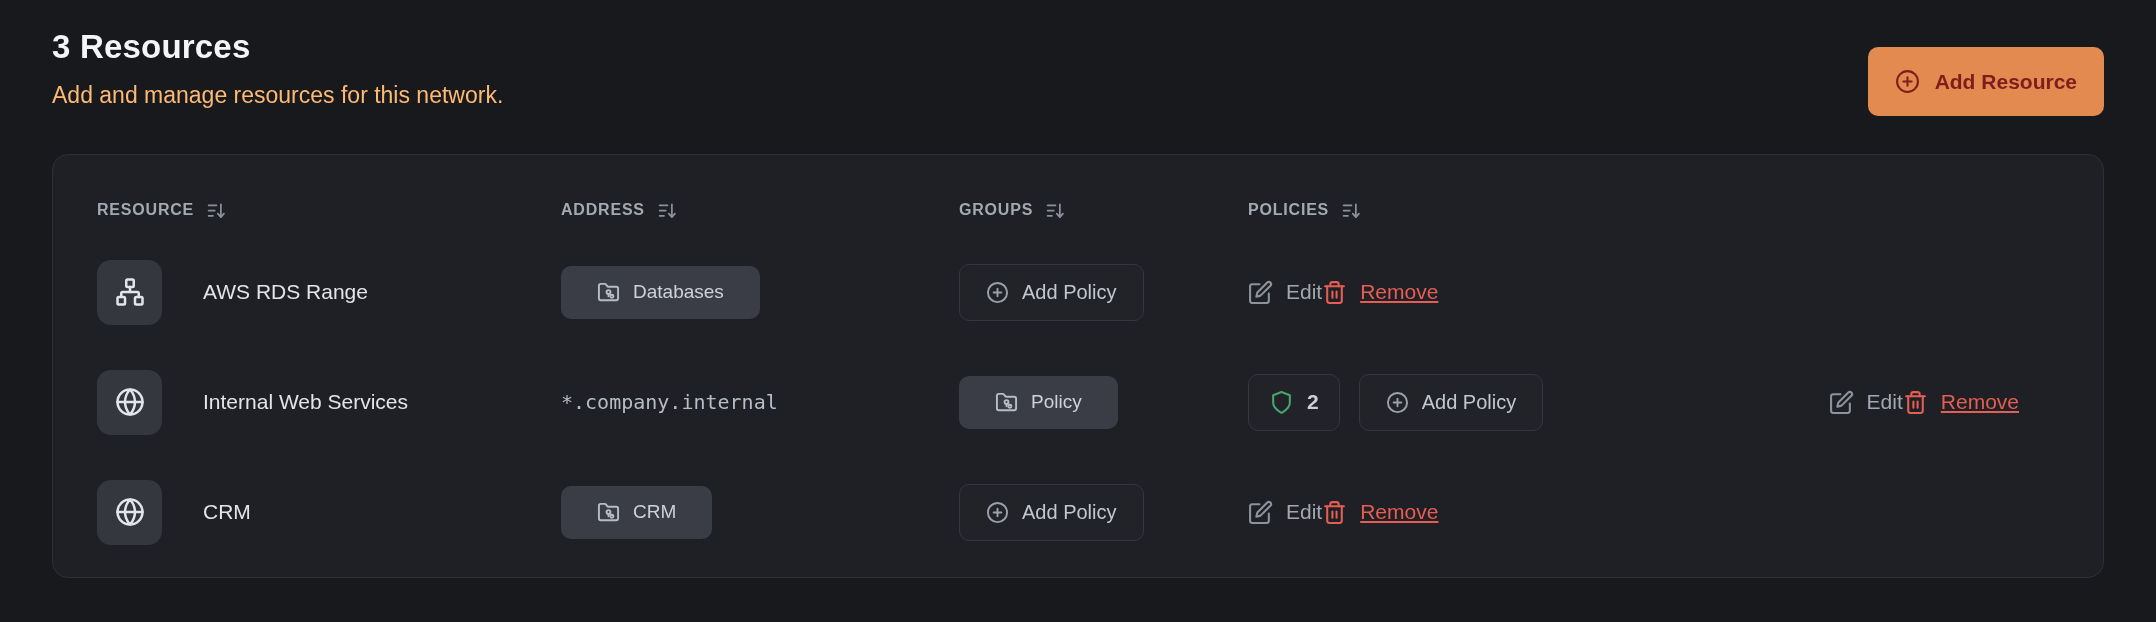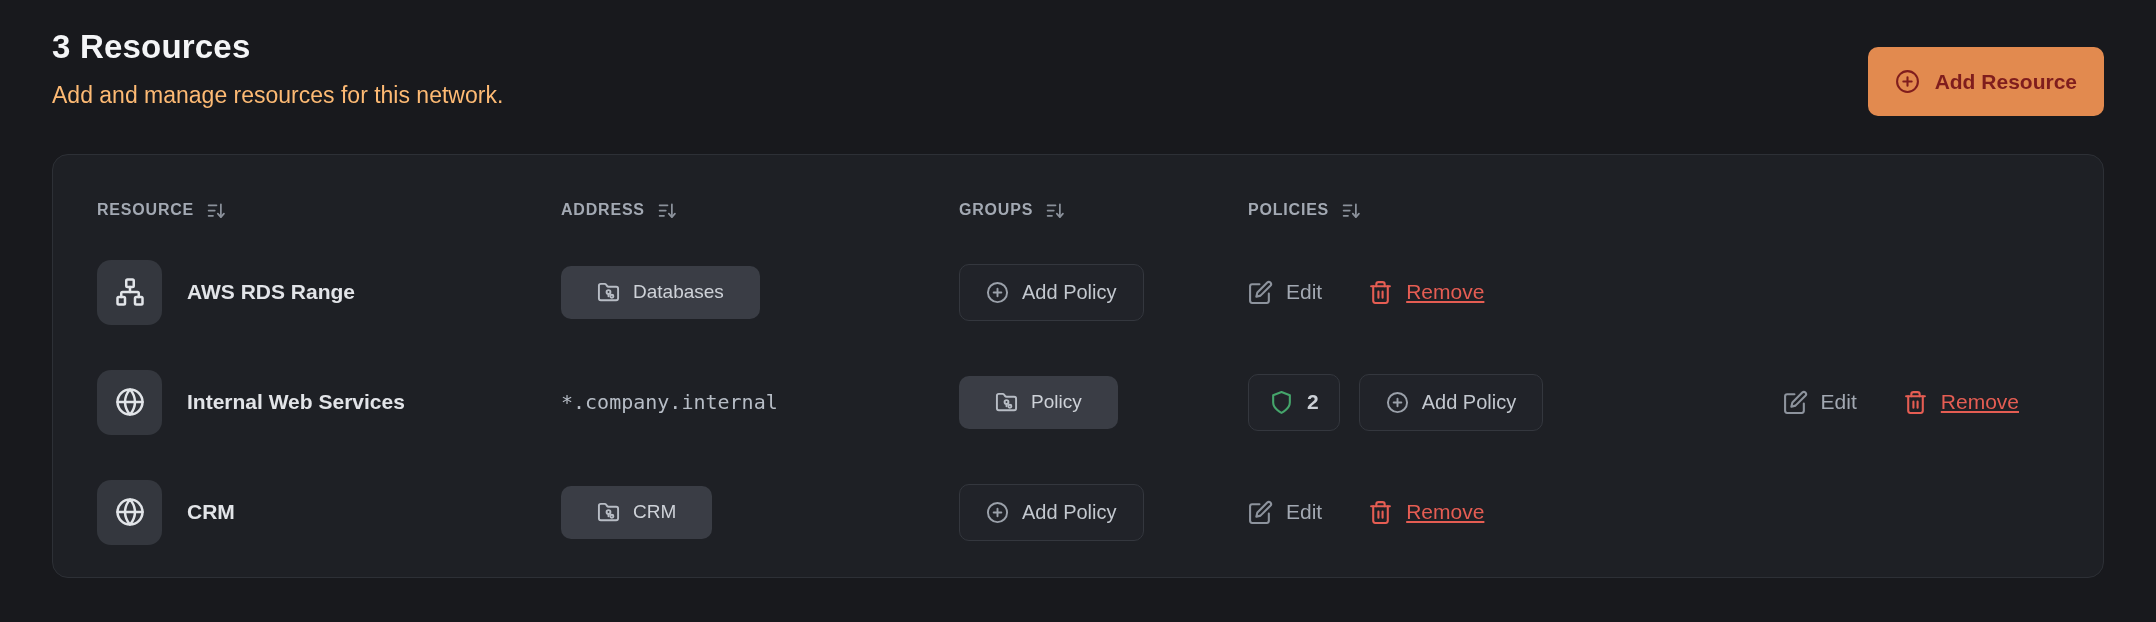--- a/index.html
+++ b/index.html
@@ -72,21 +72,21 @@
     color: #a3a9b3;
     text-transform: uppercase;
     cursor: pointer;
     justify-self: start;
   }
   .th svg { width: 21px; height: 21px; color: #8b919b; }
 
   .row { height: 110px; }
 
   
-  .res-cell { display: flex; align-items: center; gap: 25px; font-weight: bold; }
+  .res-cell { display: flex; align-items: center; gap: 41px; }
   .tile {
     width: 65px; height: 65px;
     border-radius: 14px;
     background: #34373e;
     display: flex; align-items: center; justify-content: center;
     color: #e2e5e9;
     flex: none;
   }
   .tile svg { width: 30px; height: 30px; }
   .res-name { font-size: 21px; color: #e2e4e8; }
@@ -145,21 +145,21 @@
     border: 1px solid #34373e;
     color: #c3c8cf;
     font-size: 20px;
     font-weight: 500;
     font-family: inherit;
     cursor: pointer;
   }
   .btn-ghost svg { width: 23px; height: 23px; color: #9ba1aa; }
 
   
-  .act-cell { display: flex; align-items: center; gap: 46px; padding-right: 40px; }
+  .act-cell { display: flex; align-items: center; padding-right: 40px; }
   .btn-link {
     display: inline-flex;
     align-items: center;
     gap: 13px;
     background: none;
     border: none;
     font-family: inherit;
     font-size: 21px;
     font-weight: 500;
     cursor: pointer;

